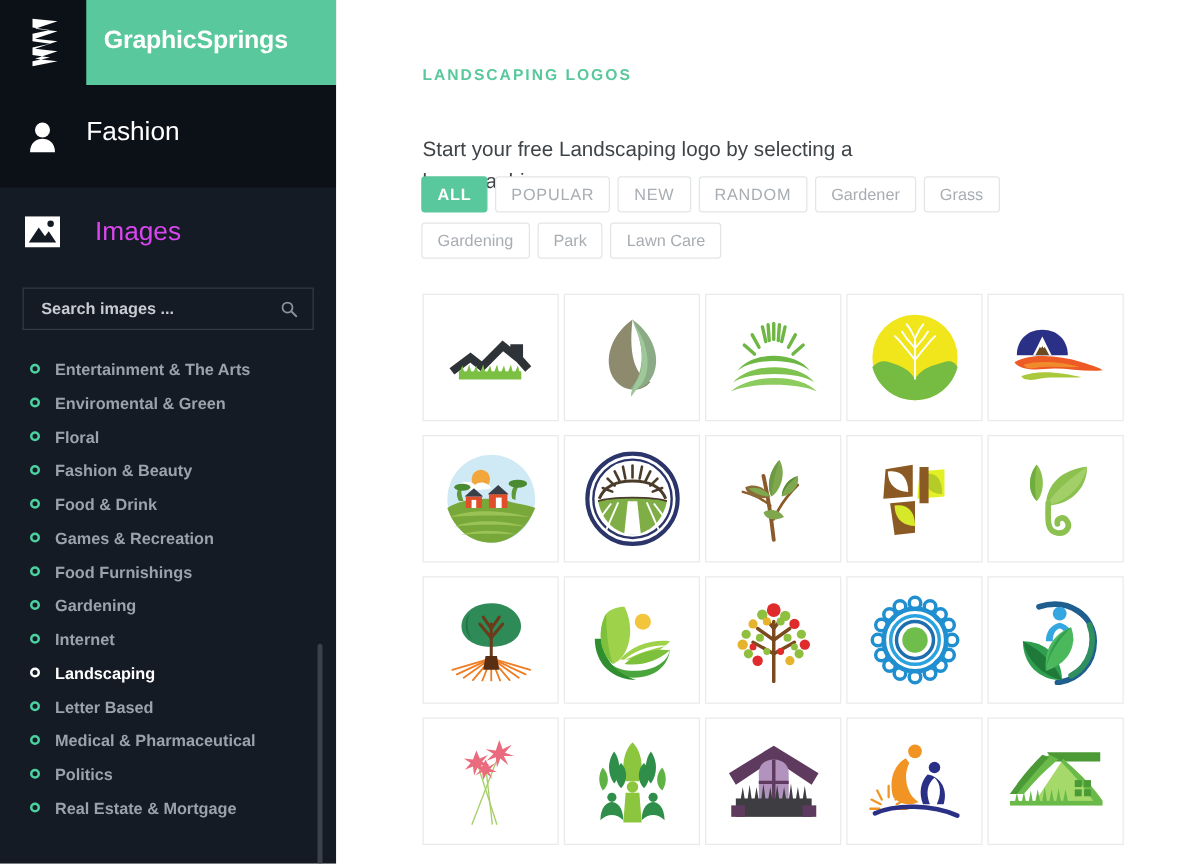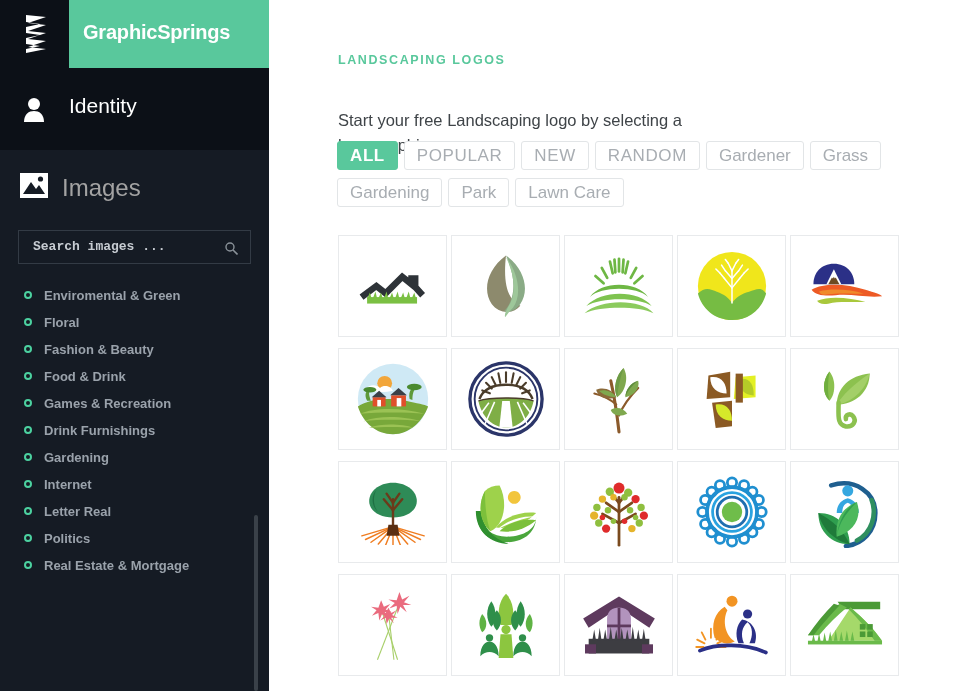--- a/index.html
+++ b/index.html
@@ -45,35 +45,35 @@
     background: #0c1017;
   }
   #identity-icon { position: absolute; left: 22px; top: 28px; width: 24px; height: 26px; }
   #identity-label {
     position: absolute; left: 69px; top: 94px;
     font-size: 21px; color: #ffffff;
   }
 
   #images-icon { position: absolute; left: 20px; top: 173px; width: 28px; height: 25px; }
   #images-label {
-    position: absolute; left: 62px; top: 174px;
-    font-size: 24px; color: #a3a3a3;
+    position: absolute; left: 76px; top: 174px;
+    font-size: 21px; color: #d946ef;
   }
 
   #search-box {
     position: absolute; left: 18px; top: 230px;
     width: 233px; height: 34px;
     border: 1px solid #333b45;
     background: transparent;
   }
   #search-input {
     position: absolute; left: 14px; top: 8px;
     width: 180px;
     border: none; outline: none; background: transparent;
-    font-family: Liberation Mono, monospace;
+    font-family: Liberation Sans, sans-serif;
     font-size: 13px; font-weight: bold; color: #c7ccd2;
   }
   #search-input::placeholder { color: #c7ccd2; opacity: 1; }
   #search-icon { position: absolute; right: 12px; top: 10px; width: 13px; height: 13px; }
 
   #cat-list { position: absolute; left: 0; top: 282px; width: 269px; }
   .cat-item {
     position: relative;
     height: 27px;
     padding-left: 44px;
@@ -126,21 +126,21 @@
   }
   .filter-btn {
     display: inline-block;
     height: 29px; line-height: 27px;
     padding: 0 12px;
     margin: 0 6px 8px 0;
     border: 1px solid #e2e5e7;
     border-radius: 3px;
     background: #ffffff;
     font-family: "Liberation Sans", sans-serif;
-    font-size: 17px;
+    font-size: 13px;
     color: #a8adb2;
     vertical-align: top;
     cursor: pointer;
   }
   .filter-btn.upper { letter-spacing: 0.6px; }
   .filter-btn.active {
     background: #59c89c;
     border-color: #59c89c;
     color: #ffffff;
     font-weight: bold;
@@ -179,21 +179,21 @@
     </div>
 
     <div id="identity-row">
       <div id="identity-icon">
         <svg viewBox="0 0 24 26" width="24" height="26">
           <circle cx="12" cy="8" r="6" fill="#ffffff"></circle>
           <path fill="#ffffff" d="M2 26 C2 18 7 15 12 15 C17 15 22 18 22 26 Z"></path>
         </svg>
       </div>
     </div>
-    <div id="identity-label">Identity</div>
+    <div id="identity-label">Fashion</div>
 
     <div id="images-icon">
       <svg viewBox="0 0 28 25" width="28" height="25">
         <rect x="0" y="0" width="28" height="25" fill="#ffffff"></rect>
         <path fill="#151b24" d="M3 21 L11 9 L16 16 L19 12 L25 21 Z"></path>
         <circle cx="20.5" cy="6" r="2.6" fill="#151b24"></circle>
       </svg>
     </div>
     <div id="images-label">Images</div>
 
@@ -201,29 +201,32 @@
       <input id="search-input" type="text" placeholder="Search images ..." style="">
       <div id="search-icon">
         <svg viewBox="0 0 13 13" width="13" height="13">
           <circle cx="5" cy="5" r="4" fill="none" stroke="#8a9299" stroke-width="1.4"></circle>
           <line x1="8" y1="8" x2="12.5" y2="12.5" stroke="#8a9299" stroke-width="1.6"></line>
         </svg>
       </div>
     </div>
 
     <div id="cat-list">
+        <div class="cat-item"><span class="cat-bullet"></span><span>Entertainment &amp; The Arts</span></div>
         <div class="cat-item"><span class="cat-bullet"></span><span>Enviromental &amp; Green</span></div>
         <div class="cat-item"><span class="cat-bullet"></span><span>Floral</span></div>
         <div class="cat-item"><span class="cat-bullet"></span><span>Fashion &amp; Beauty</span></div>
         <div class="cat-item"><span class="cat-bullet"></span><span>Food &amp; Drink</span></div>
         <div class="cat-item"><span class="cat-bullet"></span><span>Games &amp; Recreation</span></div>
-        <div class="cat-item"><span class="cat-bullet"></span><span>Drink Furnishings</span></div>
+        <div class="cat-item"><span class="cat-bullet"></span><span>Food Furnishings</span></div>
         <div class="cat-item"><span class="cat-bullet"></span><span>Gardening</span></div>
         <div class="cat-item"><span class="cat-bullet"></span><span>Internet</span></div>
-        <div class="cat-item"><span class="cat-bullet"></span><span>Letter Real</span></div>
+        <div class="cat-item active"><span class="cat-bullet"></span><span>Landscaping</span></div>
+        <div class="cat-item"><span class="cat-bullet"></span><span>Letter Based</span></div>
+        <div class="cat-item"><span class="cat-bullet"></span><span>Medical &amp; Pharmaceutical</span></div>
         <div class="cat-item"><span class="cat-bullet"></span><span>Politics</span></div>
         <div class="cat-item"><span class="cat-bullet"></span><span>Real Estate &amp; Mortgage</span></div>
       </div>
 
     <div id="sidebar-scrollbar"></div>
   </div>
 
   <div id="main">
     <div id="eyebrow">LANDSCAPING LOGOS</div>
     <div id="headline">Start your free Landscaping logo by selecting a logo graphic</div>

